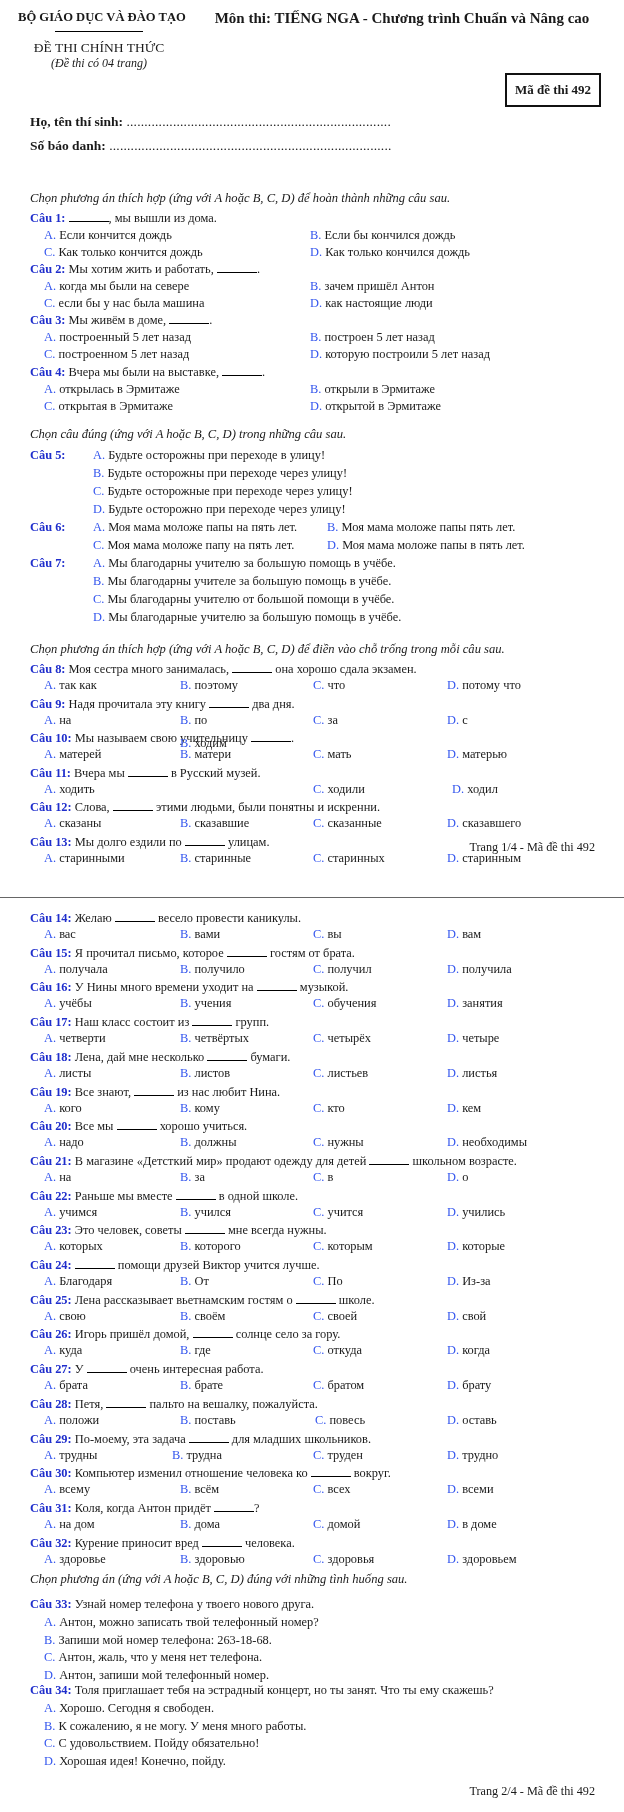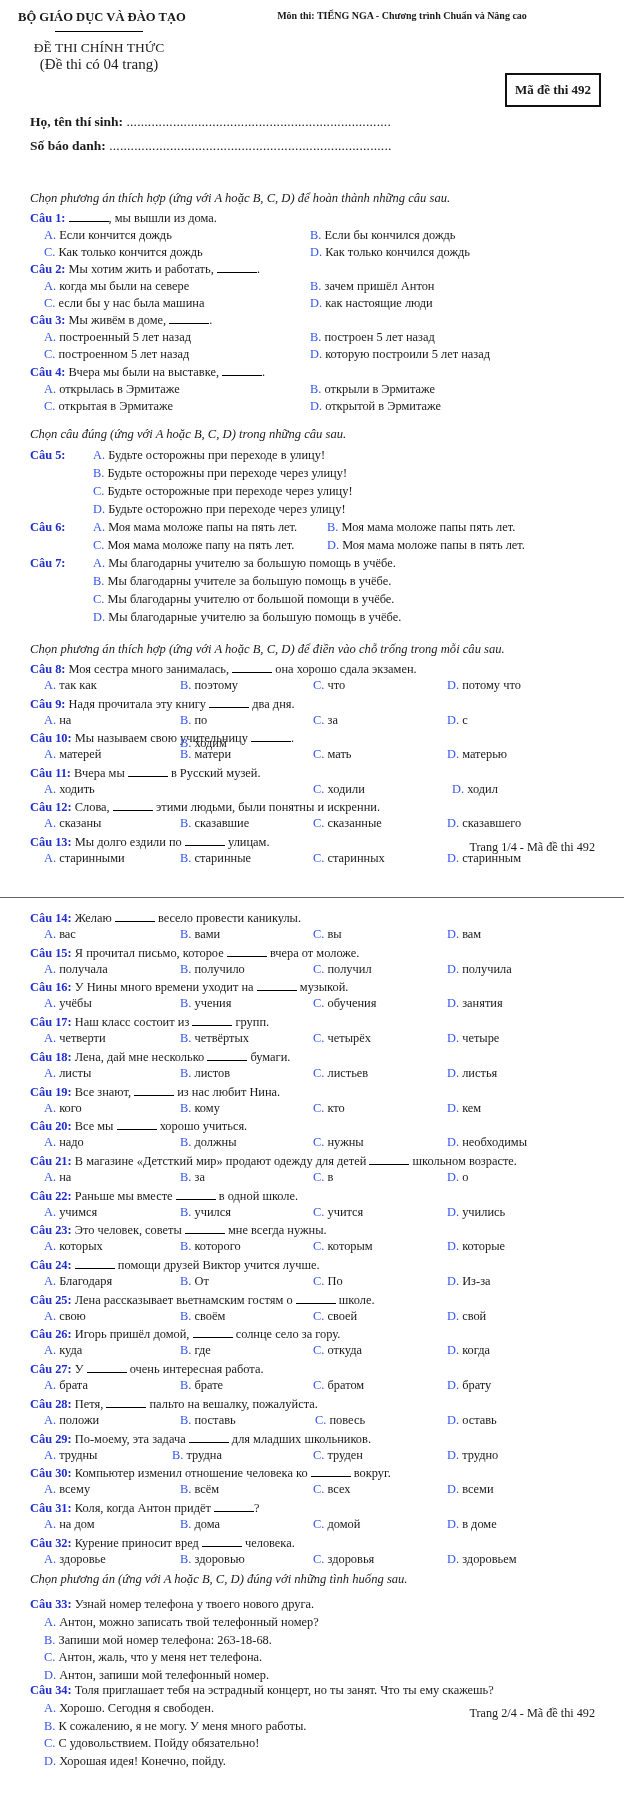--- a/index.html
+++ b/index.html
@@ -3,24 +3,24 @@
 <meta charset="utf-8">
 <style>
   html, body { margin:0; padding:0; background:#ffffff; }
   body { width:624px; height:1812px; position:relative; overflow:hidden;
          font-family:"Liberation Serif", serif; color:#1a1a1a; font-size:12.4px; }
   .abs { position:absolute; white-space:nowrap; }
   .hdr-left { left:18px; top:10px; width:162px; text-align:center; }
   .org { font-weight:bold; font-size:12.6px; }
   .org-line { width:88px; height:1px; background:#000; margin:6px auto 8px auto; }
   .official { font-size:13.5px; }
-  .pages { font-size:15px;text-align:center; }
+  .pages { font-style:italic; font-size:12px;text-align:center; }
   .hdr-right { left:180px; top:10px; width:444px; text-align:center; }
   .exam-title { font-weight:bold; font-size:13.6px; }
-  .subject { font-weight:bold; font-size:10px; }
+  .subject { font-weight:bold; font-size:15px; }
   .time { font-style:italic; font-size:12.6px; }
   .code-box { left:505px; top:73px; width:96px; height:34px; border:2px solid #111;
               box-sizing:border-box; font-weight:bold; font-size:13px;
               display:flex; align-items:center; justify-content:center; }
   .field { left:30px; font-weight:bold; font-size:13.5px; }
   .field .dots { font-weight:normal; letter-spacing:0.2px; }
   .instr { left:30px; font-style:italic; font-size:12.6px;text-align:right; }
   .qno { color:#1f2ecc; font-weight:bold; }
   .opt { color:#3355ee; }
   .line { position:absolute; left:30px; white-space:nowrap; height:16px; line-height:16px; }
@@ -120,21 +120,21 @@
     <div class="line" style="top:834px"><span class="qno">Câu 13:</span> <span>Мы долго ездили по </span><span class="blank"></span><span> улицам.</span></div>
     <div class="line" style="left:44px;top:850px"><span class="opt">A.</span> <span>старинными</span></div>
     <div class="line" style="left:180px;top:850px"><span class="opt">B.</span> <span>старинные</span></div>
     <div class="line" style="left:313px;top:850px"><span class="opt">C.</span> <span>старинных</span></div>
     <div class="line" style="left:447px;top:850px"><span class="opt">D.</span> <span>старинным</span></div>
     <div class="line" style="top:910px"><span class="qno">Câu 14:</span> <span>Желаю </span><span class="blank"></span><span> весело провести каникулы.</span></div>
     <div class="line" style="left:44px;top:926px"><span class="opt">A.</span> <span>вас</span></div>
     <div class="line" style="left:180px;top:926px"><span class="opt">B.</span> <span>вами</span></div>
     <div class="line" style="left:313px;top:926px"><span class="opt">C.</span> <span>вы</span></div>
     <div class="line" style="left:447px;top:926px"><span class="opt">D.</span> <span>вам</span></div>
-    <div class="line" style="top:945px"><span class="qno">Câu 15:</span> <span>Я прочитал письмо, которое </span><span class="blank"></span><span> вчера от моложе.</span></div>
+    <div class="line" style="top:945px"><span class="qno">Câu 15:</span> <span>Я прочитал письмо, которое </span><span class="blank"></span><span> гостям от брата.</span></div>
     <div class="line" style="left:44px;top:961px"><span class="opt">A.</span> <span>получала</span></div>
     <div class="line" style="left:180px;top:961px"><span class="opt">B.</span> <span>получило</span></div>
     <div class="line" style="left:313px;top:961px"><span class="opt">C.</span> <span>получил</span></div>
     <div class="line" style="left:447px;top:961px"><span class="opt">D.</span> <span>получила</span></div>
     <div class="line" style="top:979px"><span class="qno">Câu 16:</span> <span>У Нины много времени уходит на </span><span class="blank"></span><span> музыкой.</span></div>
     <div class="line" style="left:44px;top:995px"><span class="opt">A.</span> <span>учёбы</span></div>
     <div class="line" style="left:180px;top:995px"><span class="opt">B.</span> <span>учения</span></div>
     <div class="line" style="left:313px;top:995px"><span class="opt">C.</span> <span>обучения</span></div>
     <div class="line" style="left:447px;top:995px"><span class="opt">D.</span> <span>занятия</span></div>
     <div class="line" style="top:1014px"><span class="qno">Câu 17:</span> <span>Наш класс состоит из </span><span class="blank"></span><span> групп.</span></div>
@@ -224,13 +224,13 @@
     <div class="line" style="left:44px;top:1666.5px"><span class="opt">D.</span> <span>Антон, запиши мой телефонный номер.</span></div>
     <div class="line" style="top:1682px"><span class="qno">Câu 34:</span> <span>Толя приглашает тебя на эстрадный концерт, но ты занят. Что ты ему скажешь?</span></div>
     <div class="line" style="left:44px;top:1700px"><span class="opt">A.</span> <span>Хорошо. Сегодня я свободен.</span></div>
     <div class="line" style="left:44px;top:1717.5px"><span class="opt">B.</span> <span>К сожалению, я не могу. У меня много работы.</span></div>
     <div class="line" style="left:44px;top:1735px"><span class="opt">C.</span> <span>С удовольствием. Пойду обязательно!</span></div>
     <div class="line" style="left:44px;top:1752.5px"><span class="opt">D.</span> <span>Хорошая идея! Конечно, пойду.</span></div>
   </div>
 
 <div class="abs footer" style="top:840px; right:29px;">Trang 1/4 - Mã đề thi 492</div>
 <div class="sep"></div>
-<div class="abs footer" style="top:1706px; right:29px;">Trang 2/4 - Mã đề thi 492</div>
+<div class="abs footer" style="top:1784px; right:29px;">Trang 2/4 - Mã đề thi 492</div>
 
 </body></html>

